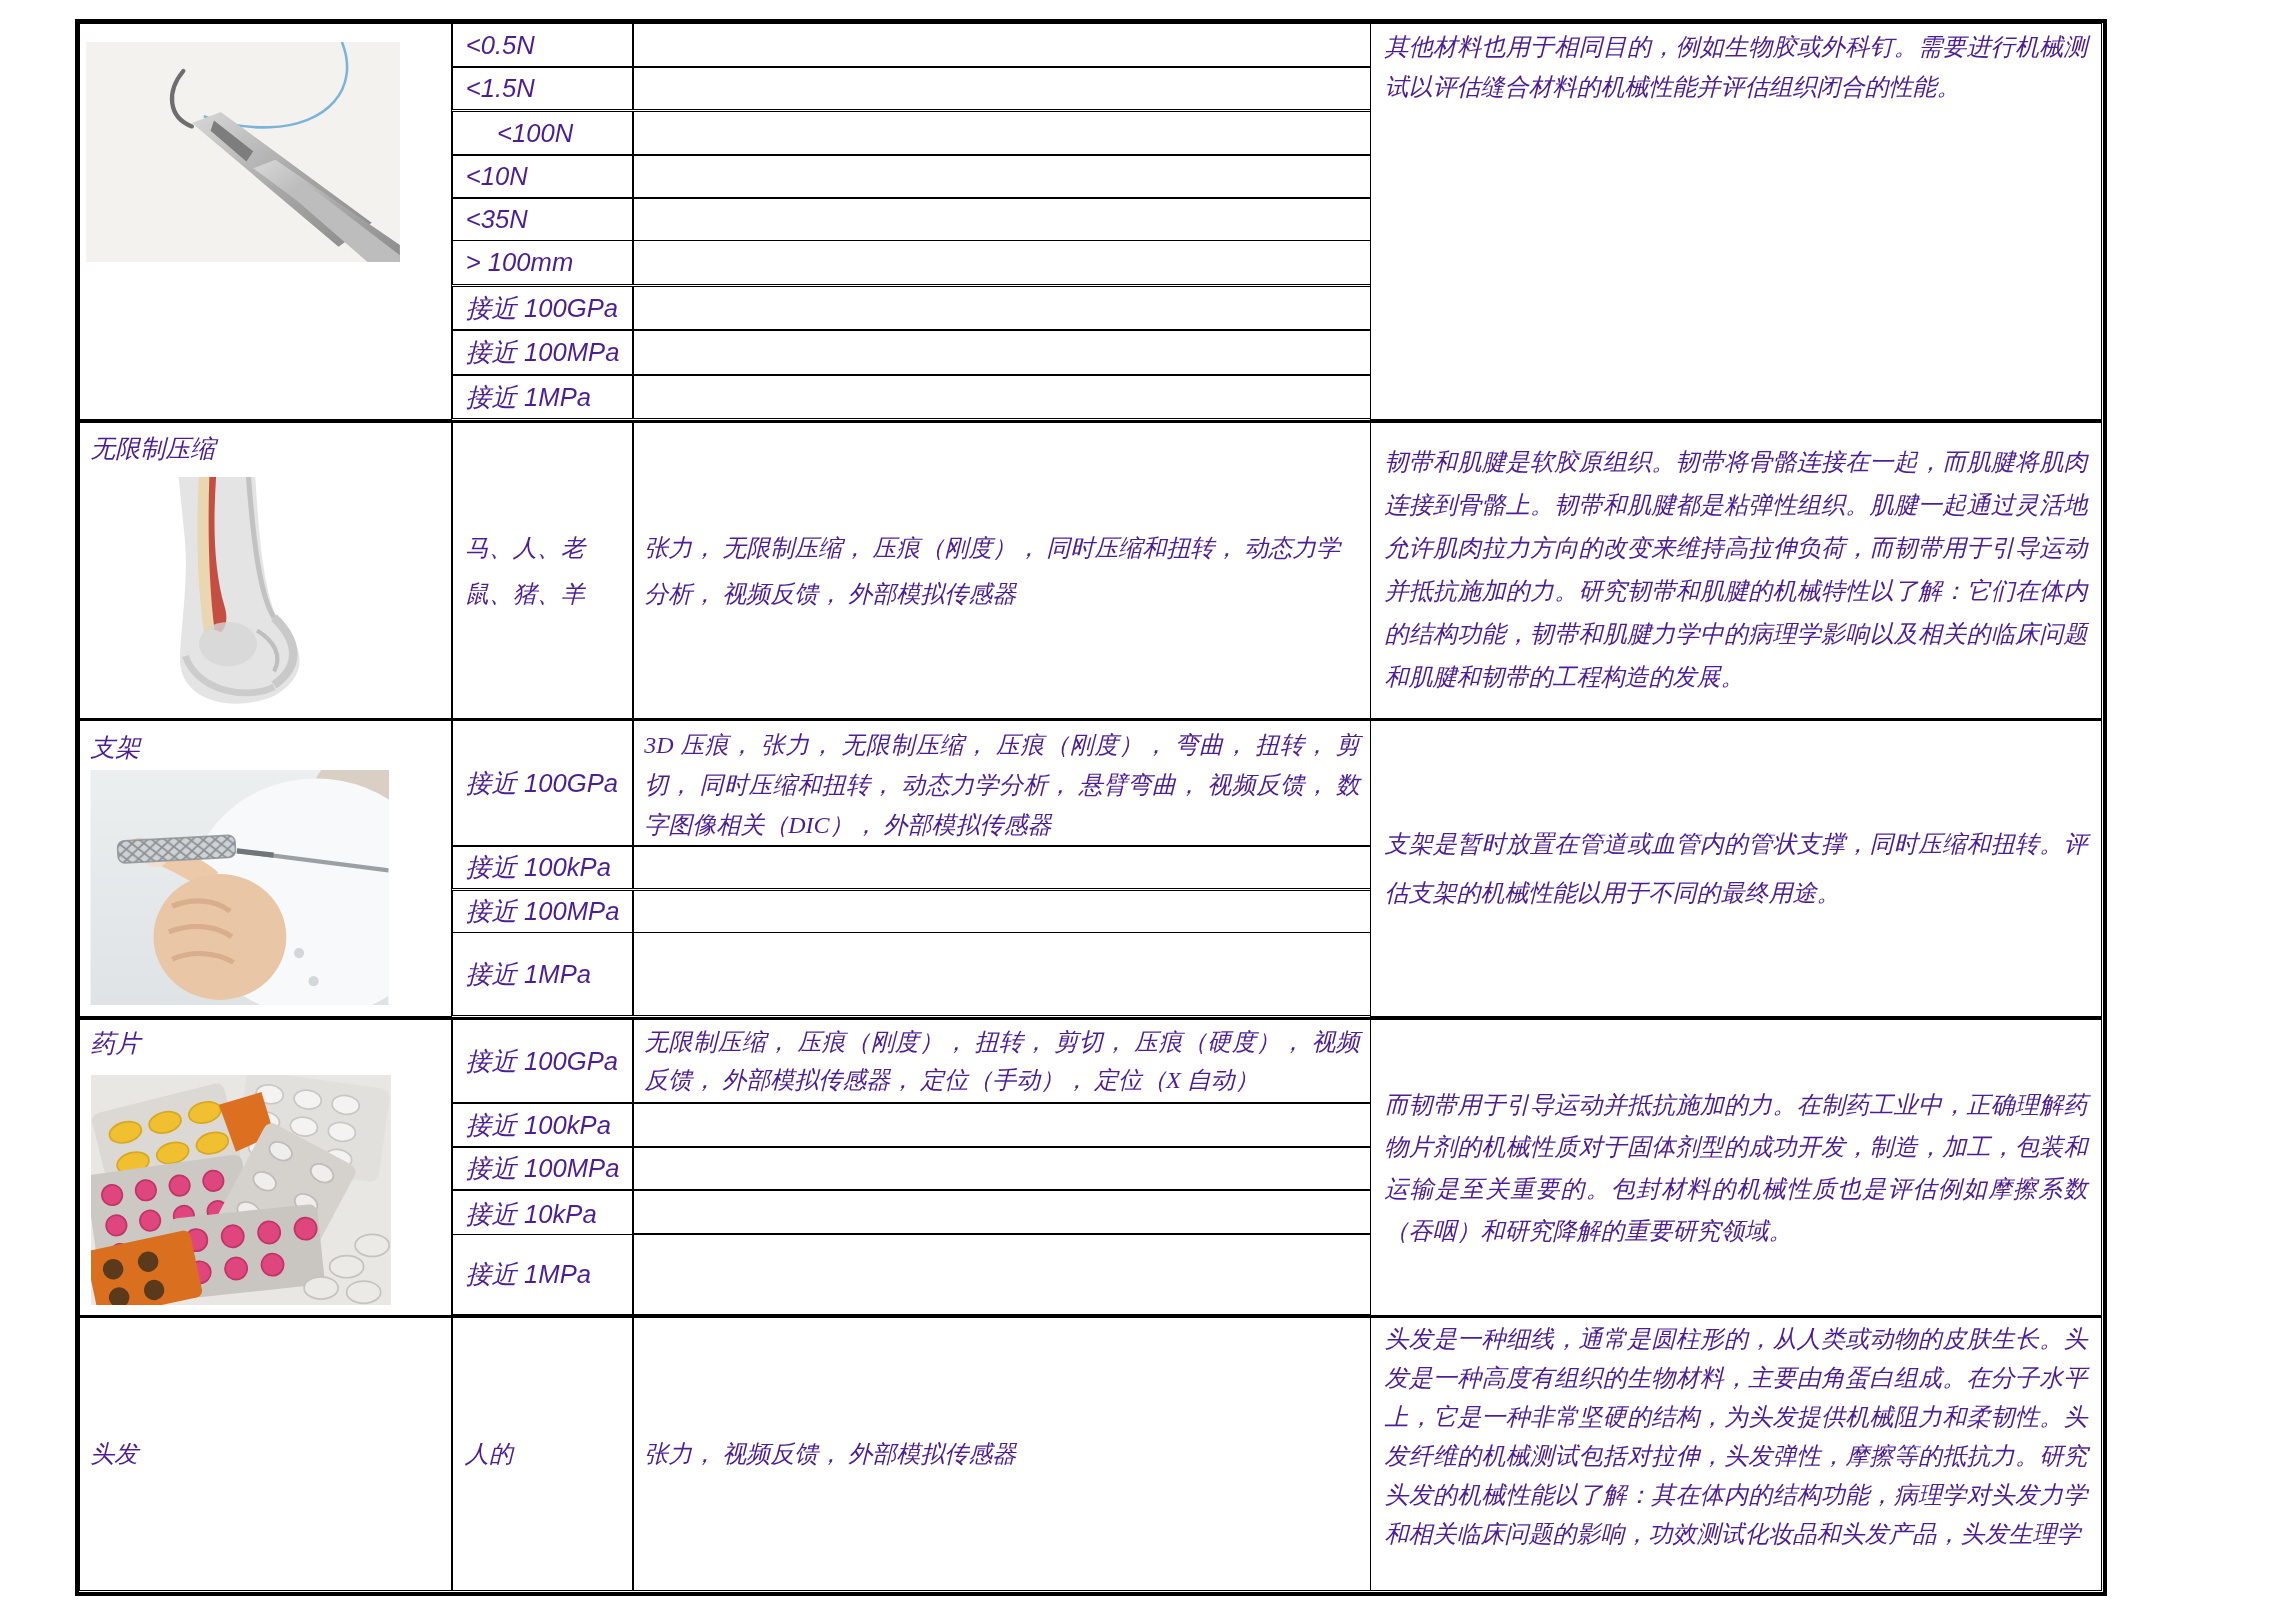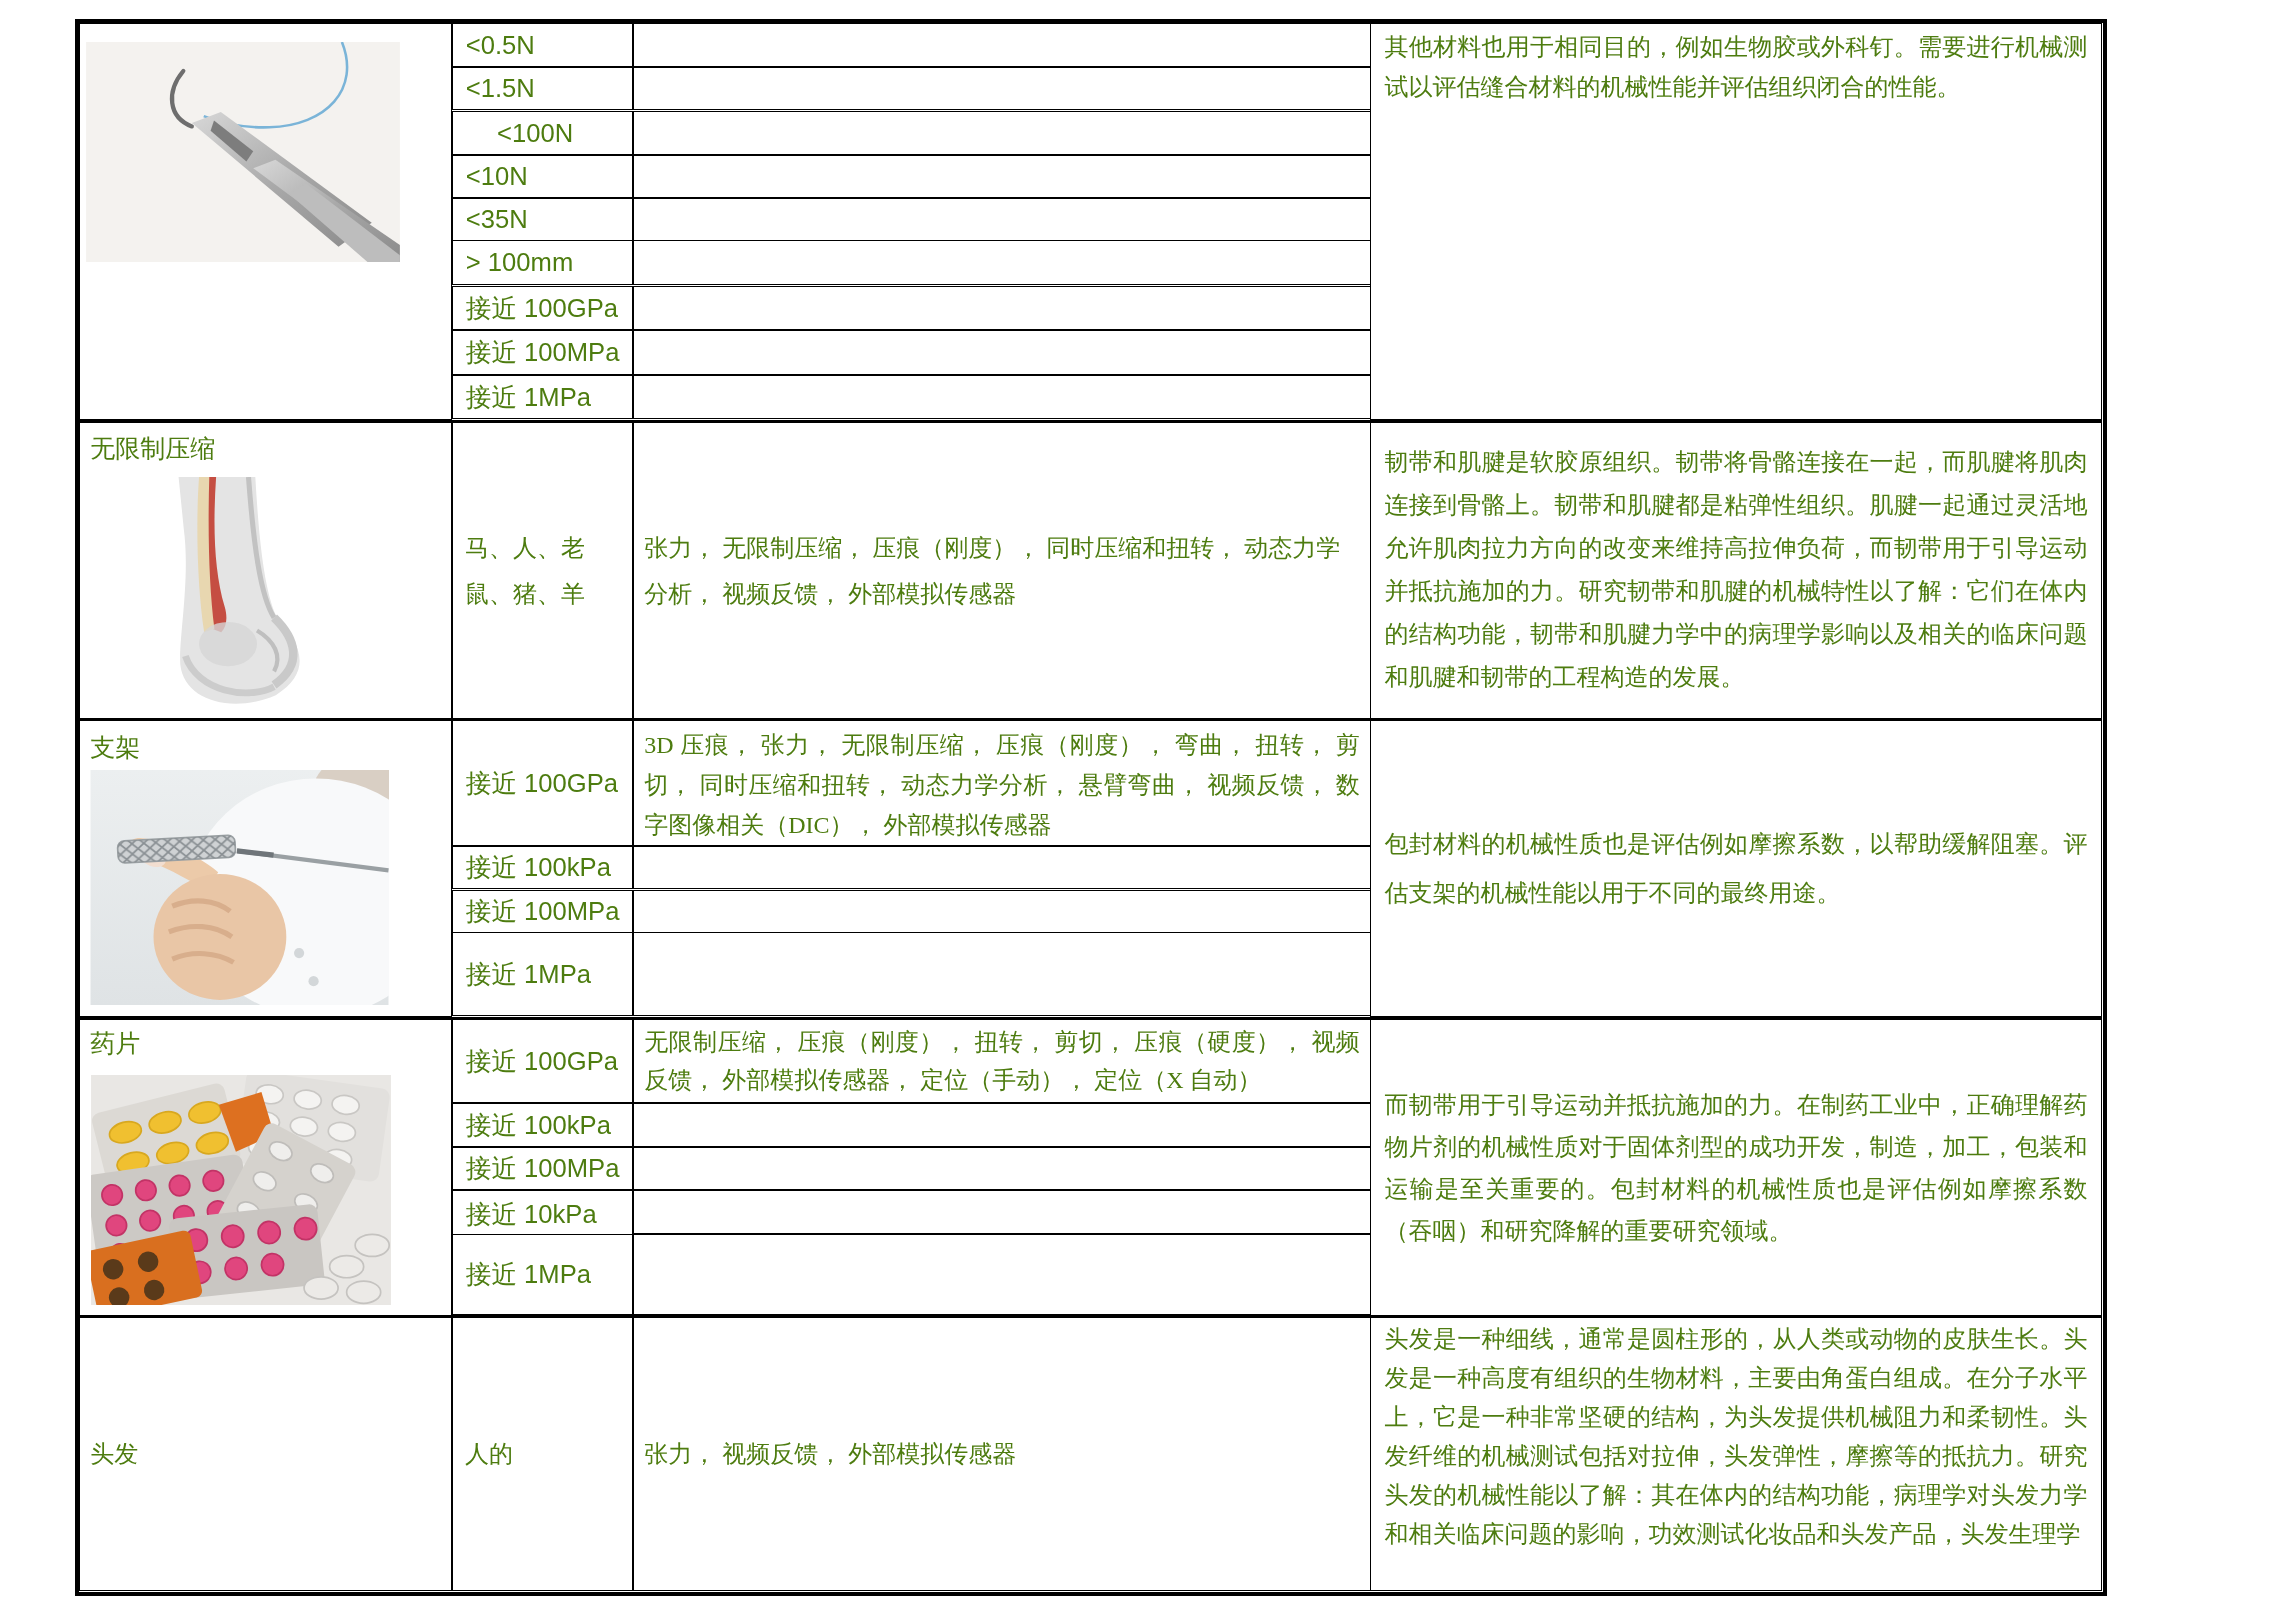--- a/index.html
+++ b/index.html
@@ -1,17 +1,17 @@
 <!DOCTYPE html>
 <html style="font-size:13.6px"><head>
 <meta charset="utf-8">
 <style>
   html,body { margin:0; padding:0; background:#fff; }
   .page { position:relative; width:2284px; height:1622px; background:#ffffff; overflow:hidden;
-          font-family:"Liberation Serif","DejaVu Serif",serif; color:#4d7c0f; }
+          font-family:"Liberation Serif","DejaVu Serif",serif; color:#4c1d95;font-style:italic; }
   .tablewrap { position:absolute; left:75px; top:19px; width:2032px; height:1577px;
                border:4.3px solid #000; box-sizing:border-box; background:#fff; }
   .cell { position:absolute; box-sizing:border-box; border:1.7px solid #000; background:#fff; overflow:hidden; }
   .rt { border-top-width:3.4px; }
   .val { display:flex; align-items:center; padding-left:12.8px;
          font-family:"Liberation Sans","DejaVu Sans",sans-serif; font-size:25.6px; }
   .label { position:absolute; left:10.2px; top:8.5px; font-size:25px; }
   .tests { font-size:24px; line-height:41px; padding:6.8px 10.2px; text-align:justify; }
   .tests-center { display:flex; align-items:center; font-size:24px; line-height:46px; padding:0 10.2px; }
   .desc { font-size:24px; line-height:40px; text-align:justify; padding:3.4px 13.6px 0 13.6px; }
@@ -161,21 +161,21 @@
       </div>
 
     <div class="cell rt tests" style="left:554px;top:695px;width:738px;height:128px;line-height:40px;padding-top:4.3px;">
       <span>3D 压痕， 张力， 无限制压缩， 压痕（刚度）， 弯曲， 扭转， 剪切， 同时压缩和扭转， 动态力学分析， 悬臂弯曲， 视频反馈， 数字图像相关（DIC）， 外部模拟传感器</span>
     </div>
     <div class="cell" style="left:554px;top:823px;width:738px;height:43px;"></div>
     <div class="cell" style="left:554px;top:867px;width:738px;height:43px;"></div>
     <div class="cell" style="left:554px;top:909px;width:738px;height:84px;"></div>
 
     <div class="cell rt desc-mid" style="left:1291px;top:695px;width:732px;height:299px;">
-      <span>包封材料的机械性质也是评估例如摩擦系数，以帮助缓解阻塞。评估支架的机械性能以用于不同的最终用途。</span>
+      <span>支架是暂时放置在管道或血管内的管状支撑，同时压缩和扭转。评估支架的机械性能以用于不同的最终用途。</span>
     </div>
 
     <div class="cell rt" style="left:0;top:994px;width:373px;height:299px;">
       <span class="label" style="top:6.8px;">药片</span>
       <div class="photo" style="left:11px;top:55px;width:300px;height:230px;">
         <svg width="300" height="230" viewBox="0 0 352 270">
           <rect width="352" height="270" fill="#e9e7e4"></rect>
           <g transform="rotate(8 260 60)">
             <rect x="175" y="5" width="170" height="110" rx="10" fill="#e2e0dd"></rect>
             <g fill="#f4f3f1" stroke="#c9c7c4" stroke-width="2">

